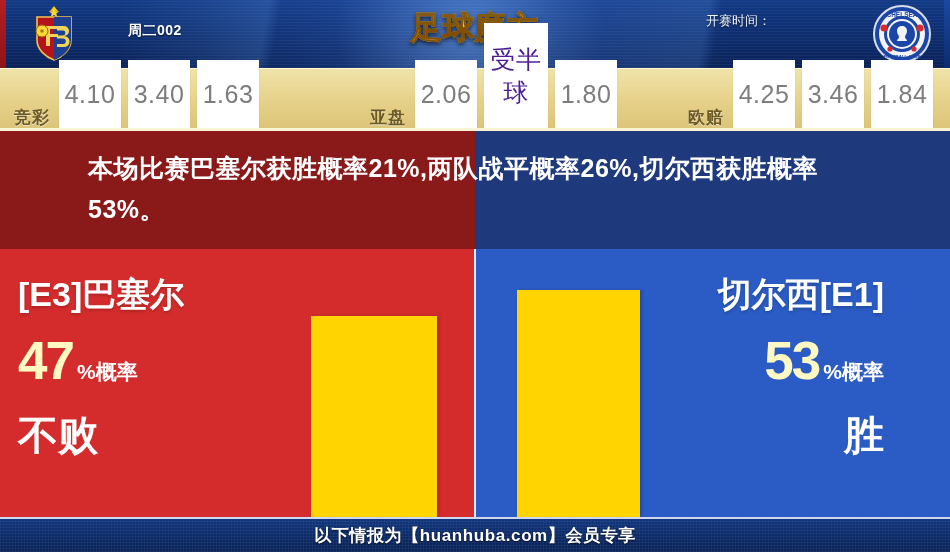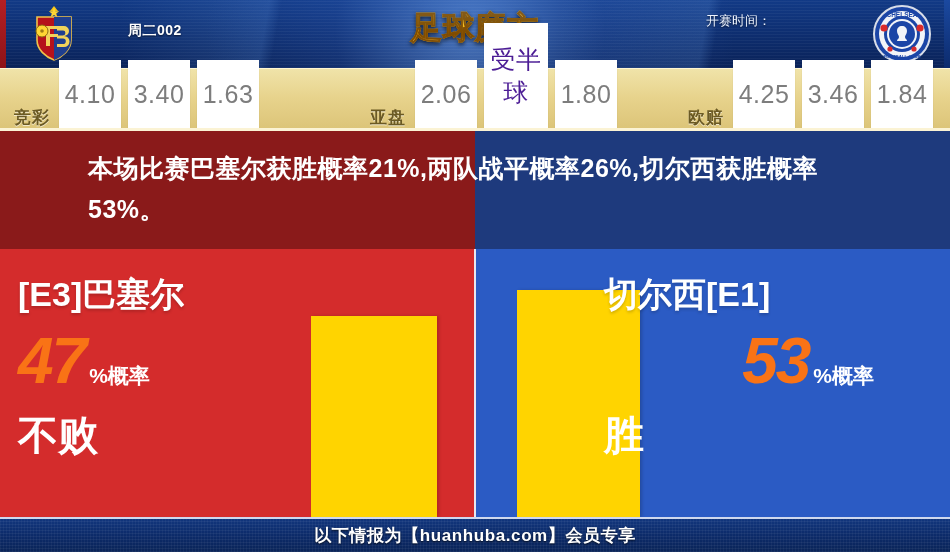--- a/index.html
+++ b/index.html
@@ -65,26 +65,26 @@
 
   
   .main{position:absolute;left:0;top:249px;width:902px;height:268px;}
   .panel{position:absolute;top:0;width:475px;height:268px;}
   .panel.left{left:0;background:#d42c2c;}
   .panel.right{left:475px;background:#2b5bc4;}
   .divider{position:absolute;left:474px;top:0;width:2px;height:268px;background:#e7e7ef;}
 
   .side{position:absolute;top:22px;}
   .side.left{left:18px;text-align:left;width:270px;}
-  .side.right{right:28px;text-align:left;width:270px;}
+  .side.right{right:18px;text-align:right;width:270px;}
   .team-name{color:#fff;font-size:34px;font-weight:bold;line-height:46px;letter-spacing:0px;
     text-shadow:0 2px 3px rgba(0,0,0,.18);}
   .pct-row{display:flex;align-items:baseline;margin-top:2px;}
   .side.right .pct-row{justify-content:flex-end;}
-  .pct-num{color:#f97316;font-size:64px;font-weight:bold;line-height:84px;letter-spacing:-2px;font-style:italic;}
+  .pct-num{color:#fef9c3;font-size:53px;font-weight:bold;line-height:84px;letter-spacing:-2px;}
   .pct-unit{color:#fff;font-size:21px;font-weight:bold;line-height:30px;margin-left:4px;}
   .outcome{color:#fff;font-size:40px;font-weight:bold;line-height:52px;margin-top:6px;}
 
   .bar{position:absolute;background:#ffd400;box-shadow:2px 0 3px rgba(0,0,0,.18);}
   .bar.left{left:311px;width:126px;top:68px;height:200px;}
   .bar.right{left:517px;width:123px;top:41px;height:227px;}
 
   
   .footer{position:absolute;left:0;top:517px;width:950px;height:35px;
     background:linear-gradient(180deg,#12377f 0%,#0c2a68 55%,#0a2458 100%);}

